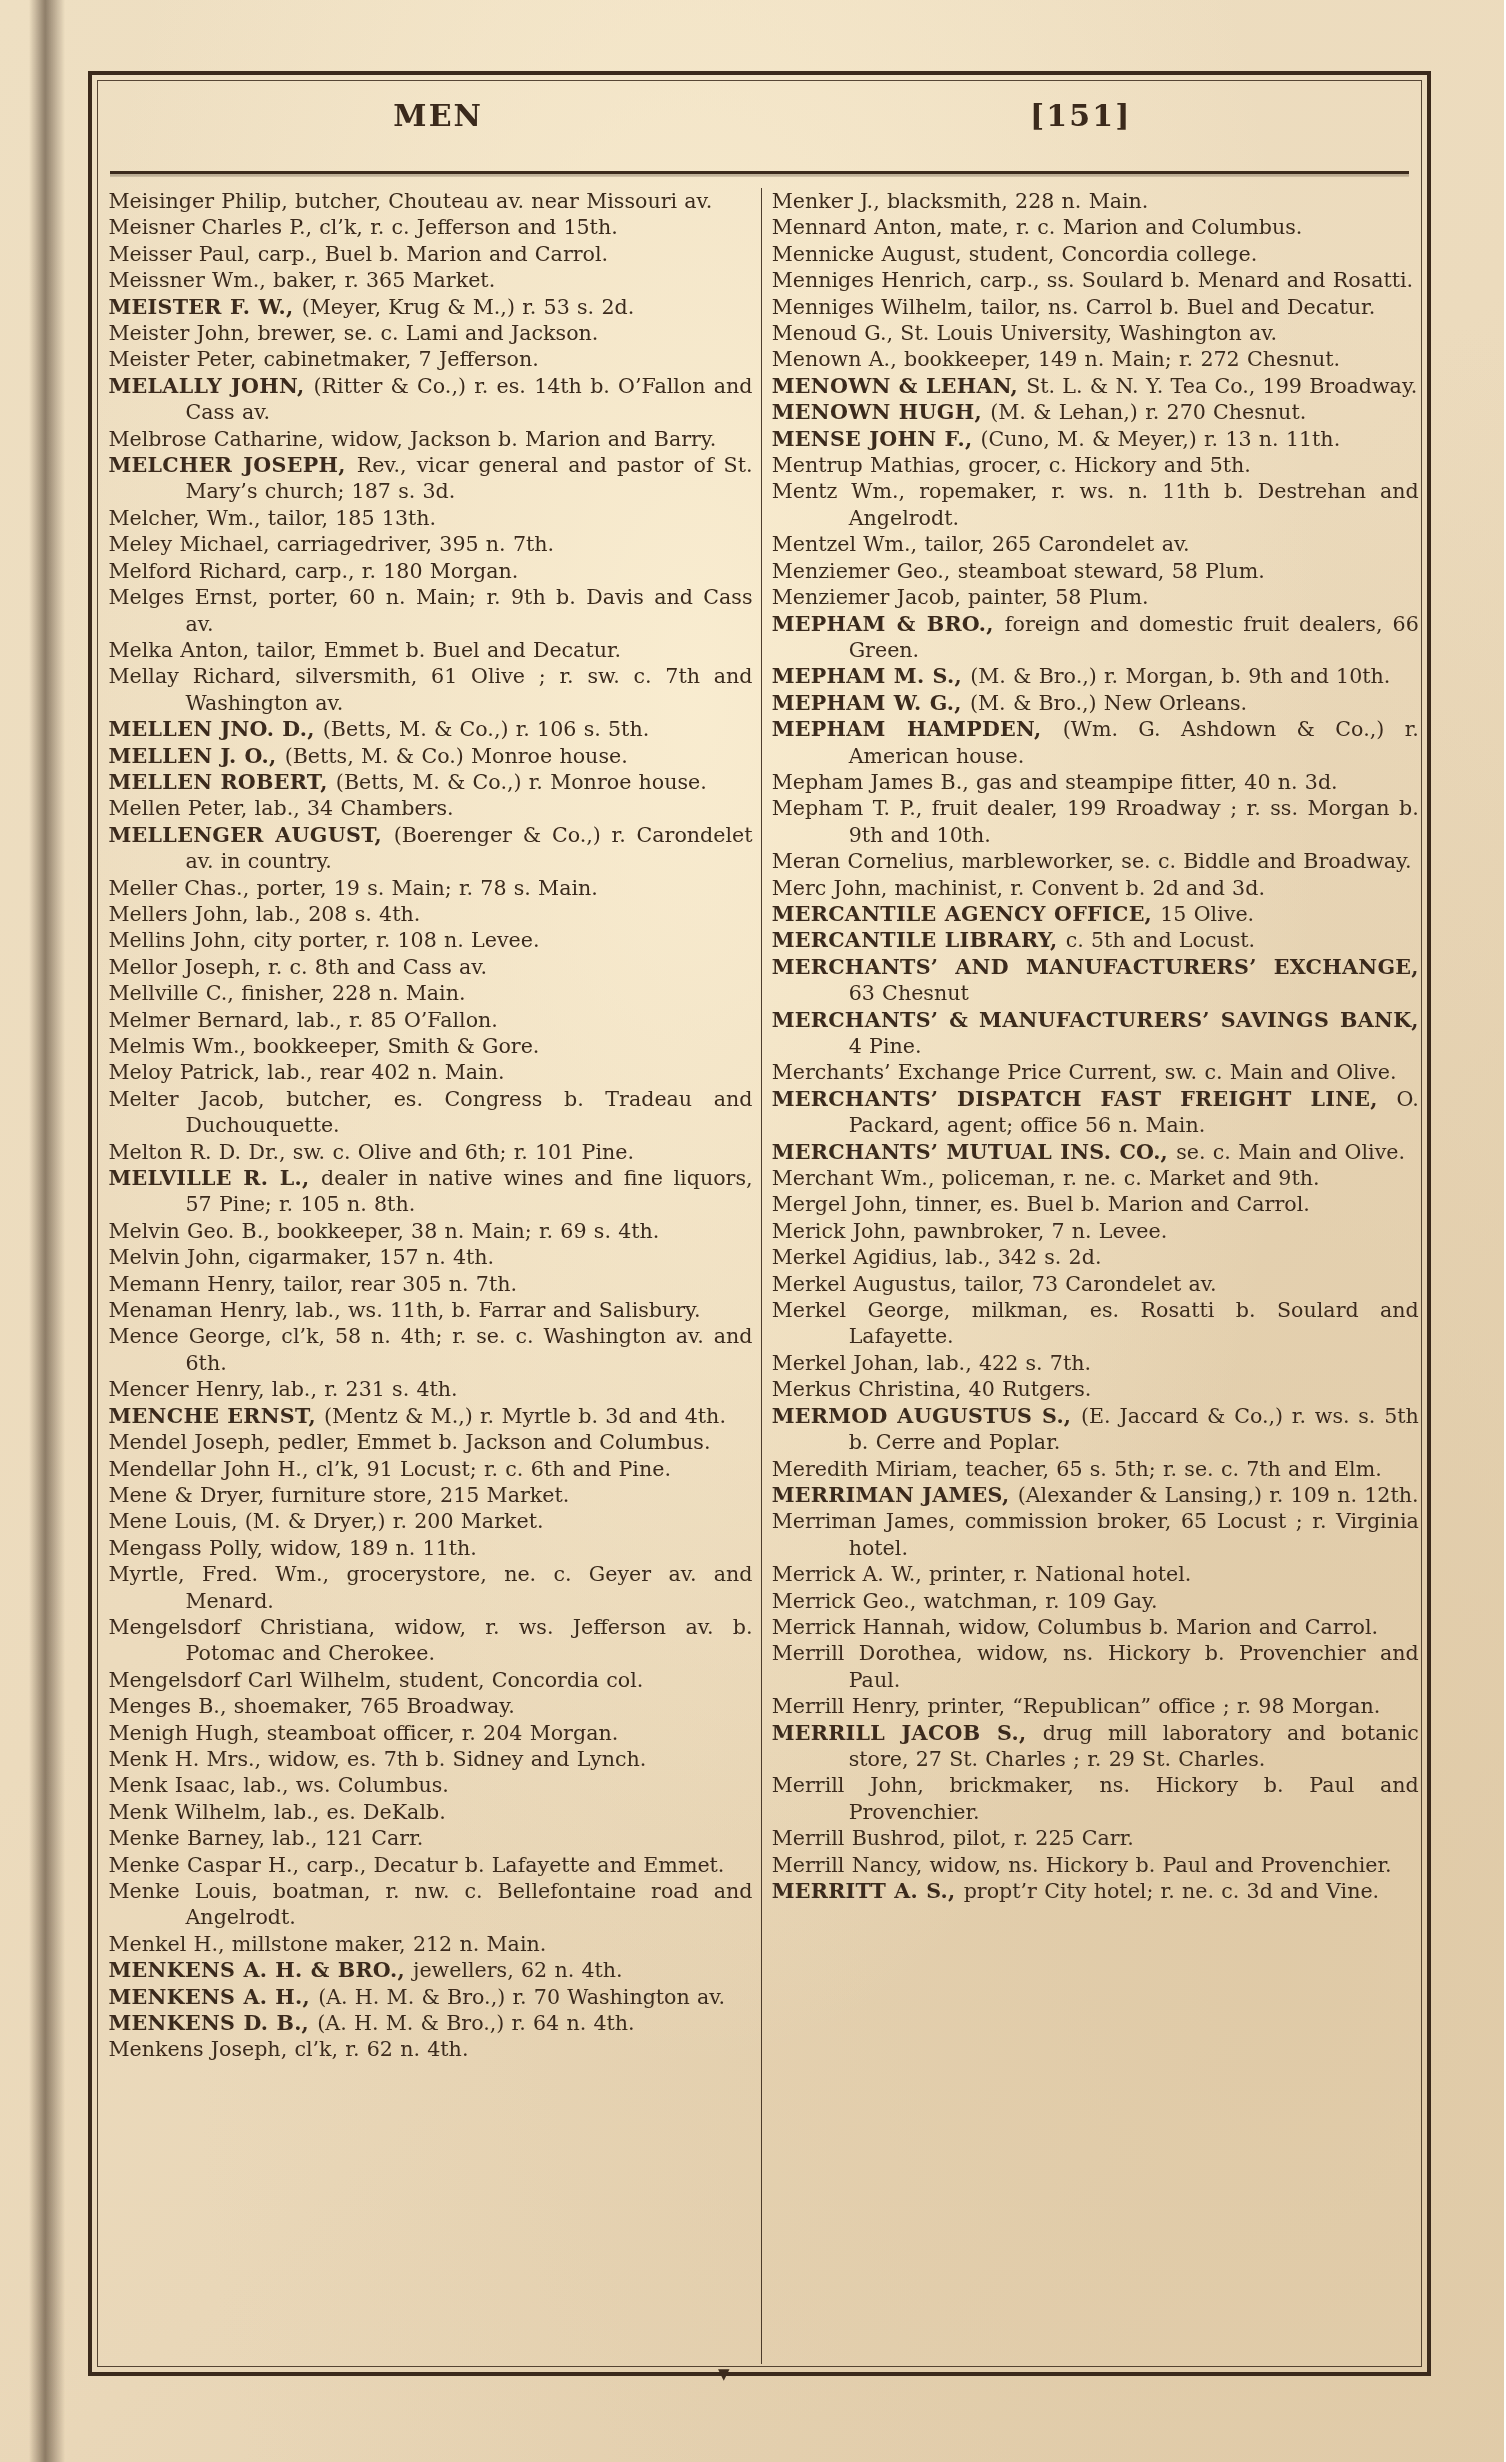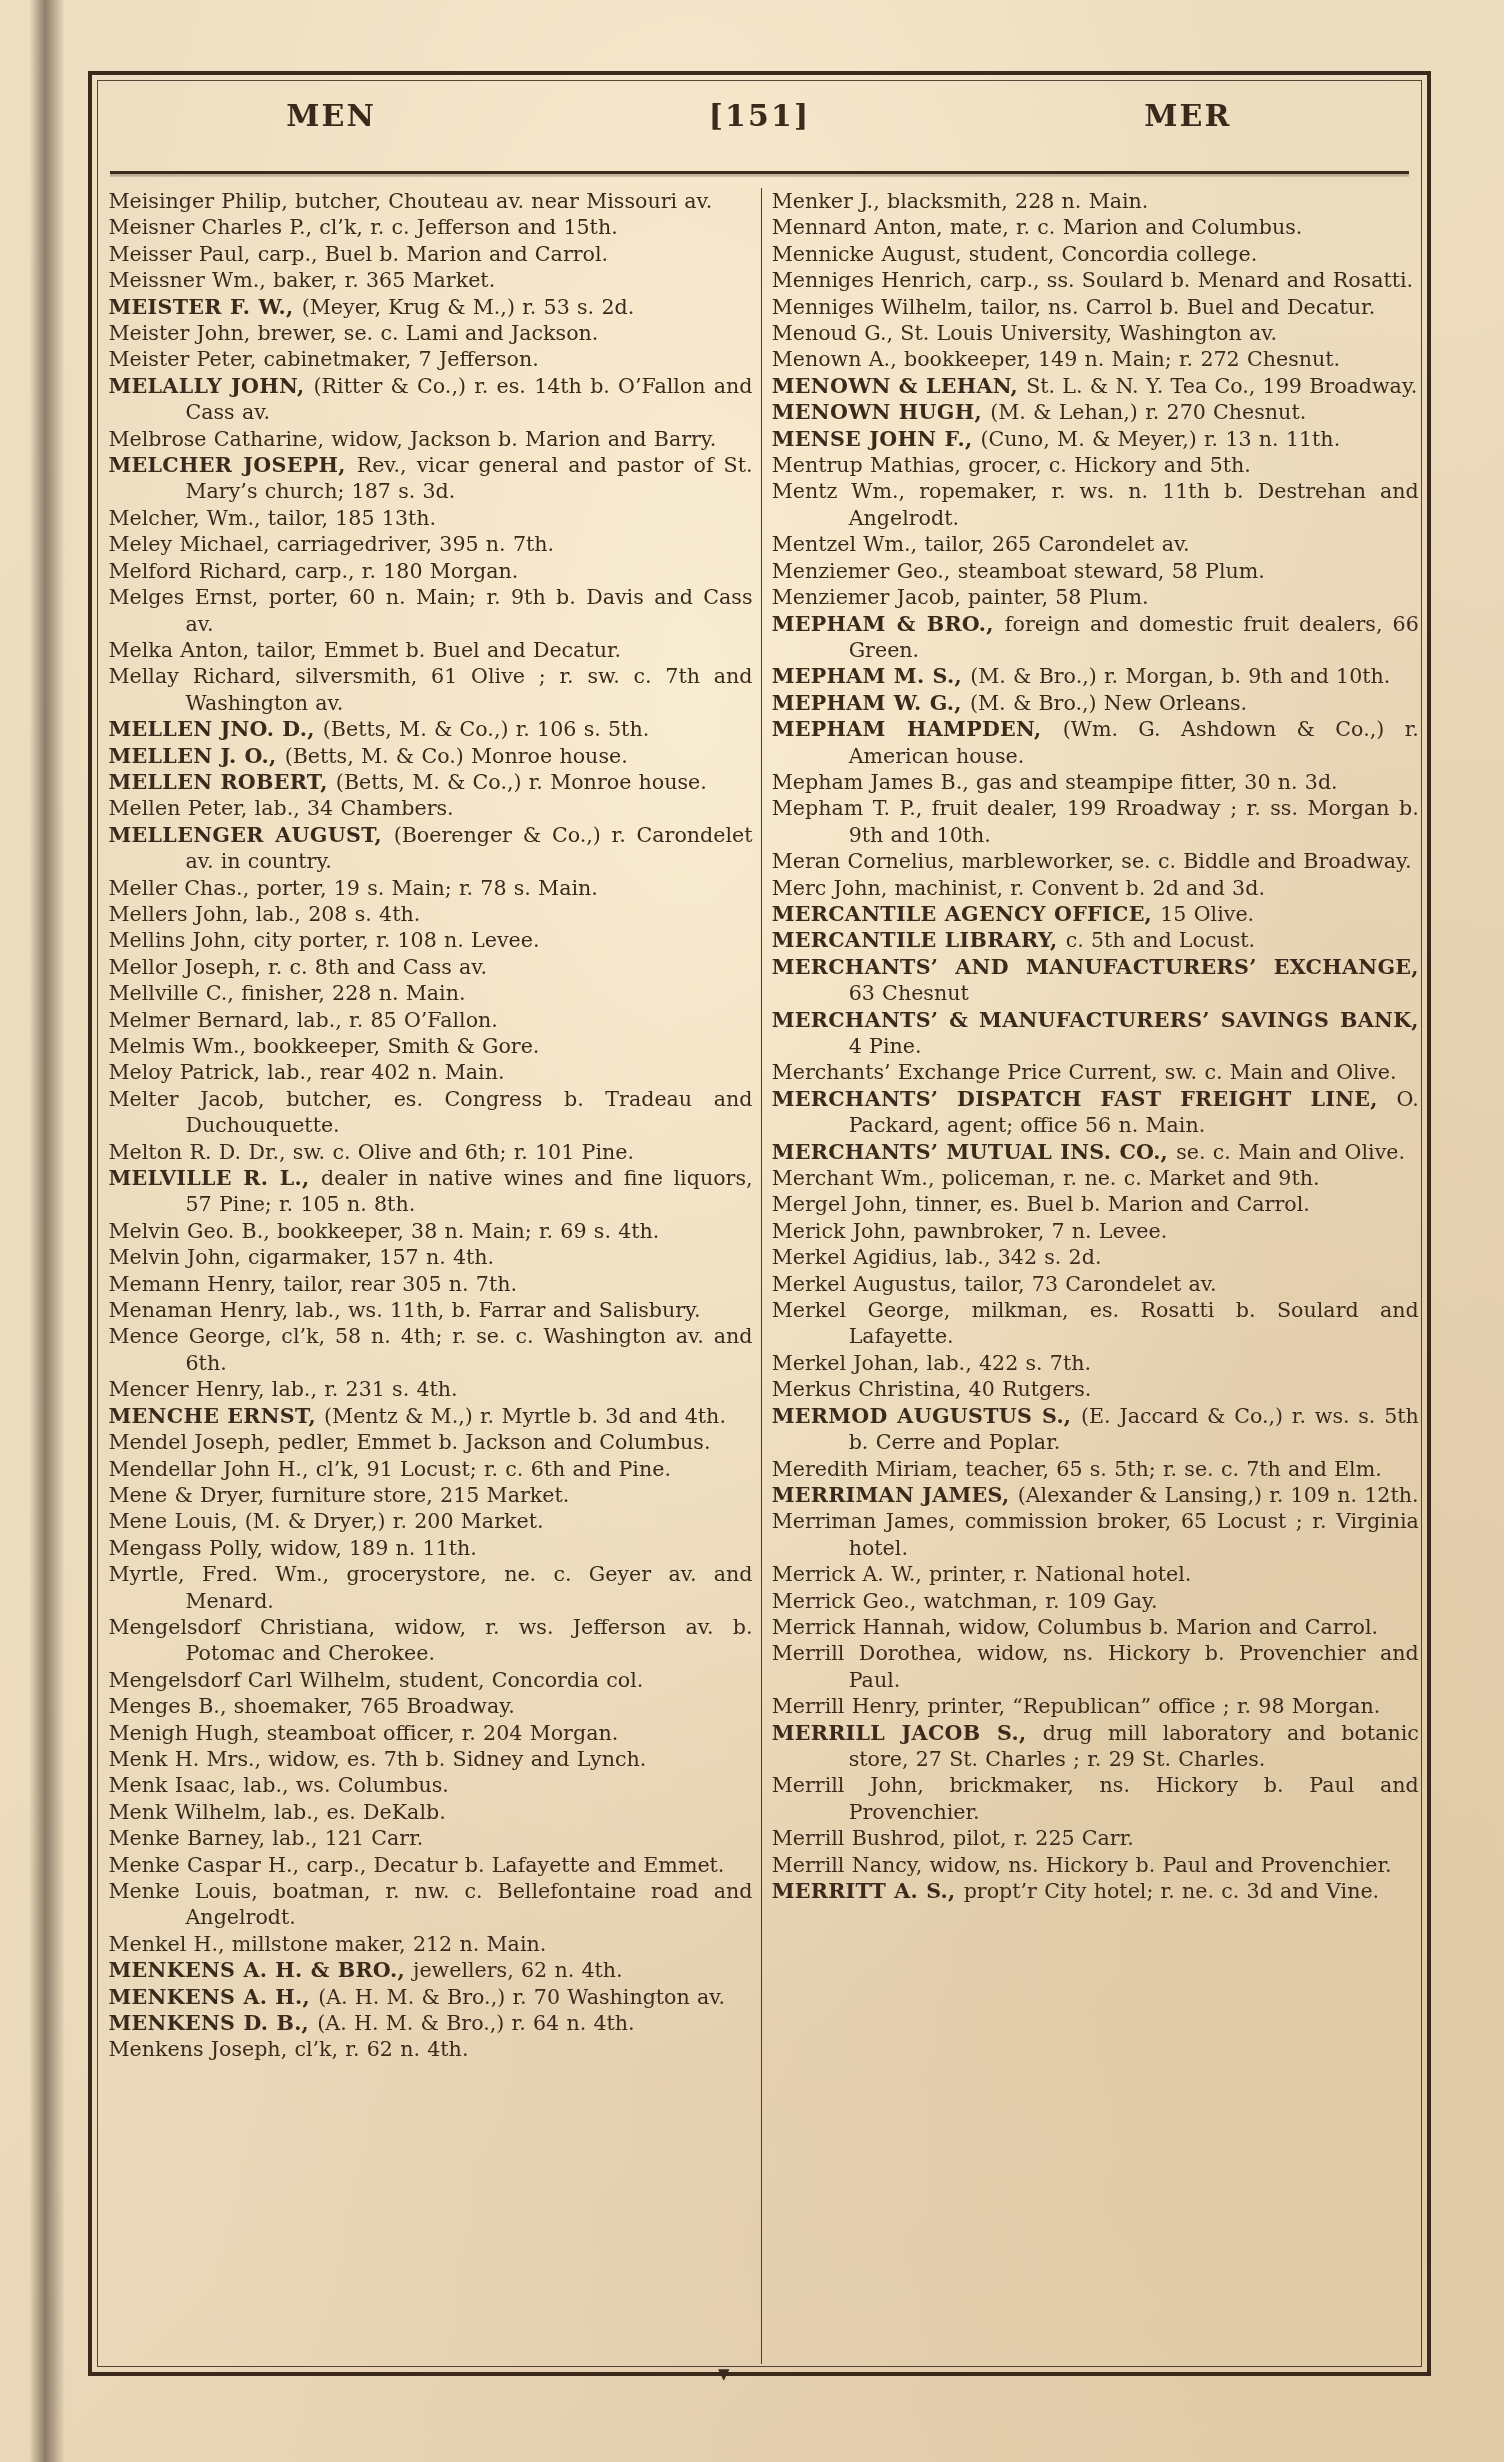--- a/index.html
+++ b/index.html
@@ -75,21 +75,20 @@
 
 <div class="page">
   <div class="edge-shadow"></div>
 
   <div class="frame">
     <div class="frame-inner"></div>
 
     <div class="header">
       <span>MEN</span>
       <span>[151]</span>
-      <span>MER</span>
     </div>
 
     <div class="header-rule"></div>
 
     <div class="columns">
       <div class="col" id="col-left">
           <p class="entry"><span class="seg-plain">Meisinger Philip, butcher, Chouteau av. near Missouri av.</span></p>
           <p class="entry"><span class="seg-plain">Meisner Charles P., cl’k, r. c. Jefferson and 15th.</span></p>
           <p class="entry"><span class="seg-plain">Meisser Paul, carp., Buel b. Marion and Carrol.</span></p>
           <p class="entry"><span class="seg-plain">Meissner Wm., baker, r. 365 Market.</span></p>
@@ -164,21 +163,21 @@
           <p class="entry"><span class="seg-bold">MENSE JOHN F., </span><span class="seg-italic">(Cuno, M. &amp; Meyer,)</span><span class="seg-plain"> r. 13 n. 11th.</span></p>
           <p class="entry"><span class="seg-plain">Mentrup Mathias, grocer, c. Hickory and 5th.</span></p>
           <p class="entry"><span class="seg-plain">Mentz Wm., ropemaker, r. ws. n. 11th b. Destrehan and Angelrodt.</span></p>
           <p class="entry"><span class="seg-plain">Mentzel Wm., tailor, 265 Carondelet av.</span></p>
           <p class="entry"><span class="seg-plain">Menziemer Geo., steamboat steward, 58 Plum.</span></p>
           <p class="entry"><span class="seg-plain">Menziemer Jacob, painter, 58 Plum.</span></p>
           <p class="entry"><span class="seg-bold">MEPHAM &amp; BRO., </span><span class="seg-plain">foreign and domestic fruit dealers, 66 Green.</span></p>
           <p class="entry"><span class="seg-bold">MEPHAM M. S., </span><span class="seg-italic">(M. &amp; Bro.,)</span><span class="seg-plain"> r. Morgan, b. 9th and 10th.</span></p>
           <p class="entry"><span class="seg-bold">MEPHAM W. G., </span><span class="seg-italic">(M. &amp; Bro.,)</span><span class="seg-plain"> New Orleans.</span></p>
           <p class="entry"><span class="seg-bold">MEPHAM HAMPDEN, </span><span class="seg-italic">(Wm. G. Ashdown &amp; Co.,)</span><span class="seg-plain"> r. American house.</span></p>
-          <p class="entry"><span class="seg-plain">Mepham James B., gas and steampipe fitter, 30 n. 3d.</span></p>
+          <p class="entry"><span class="seg-plain">Mepham James B., gas and steampipe fitter, 40 n. 3d.</span></p>
           <p class="entry"><span class="seg-plain">Mepham T. P., fruit dealer, 199 Rroadway ; r. ss. Morgan b. 9th and 10th.</span></p>
           <p class="entry"><span class="seg-plain">Meran Cornelius, marbleworker, se. c. Biddle and Broadway.</span></p>
           <p class="entry"><span class="seg-plain">Merc John, machinist, r. Convent b. 2d and 3d.</span></p>
           <p class="entry"><span class="seg-bold">MERCANTILE AGENCY OFFICE, </span><span class="seg-plain">15 Olive.</span></p>
           <p class="entry"><span class="seg-bold">MERCANTILE LIBRARY, </span><span class="seg-plain">c. 5th and Locust.</span></p>
           <p class="entry"><span class="seg-bold">MERCHANTS’ AND MANUFACTURERS’ EXCHANGE, </span><span class="seg-plain">63 Chesnut</span></p>
           <p class="entry"><span class="seg-bold">MERCHANTS’ &amp; MANUFACTURERS’ SAVINGS BANK, </span><span class="seg-plain">4 Pine.</span></p>
           <p class="entry"><span class="seg-plain">Merchants’ Exchange Price Current, sw. c. Main and Olive.</span></p>
           <p class="entry"><span class="seg-bold">MERCHANTS’ DISPATCH FAST FREIGHT LINE, </span><span class="seg-plain">O. Packard, agent; office 56 n. Main.</span></p>
           <p class="entry"><span class="seg-bold">MERCHANTS’ MUTUAL INS. CO., </span><span class="seg-plain">se. c. Main and Olive.</span></p>

